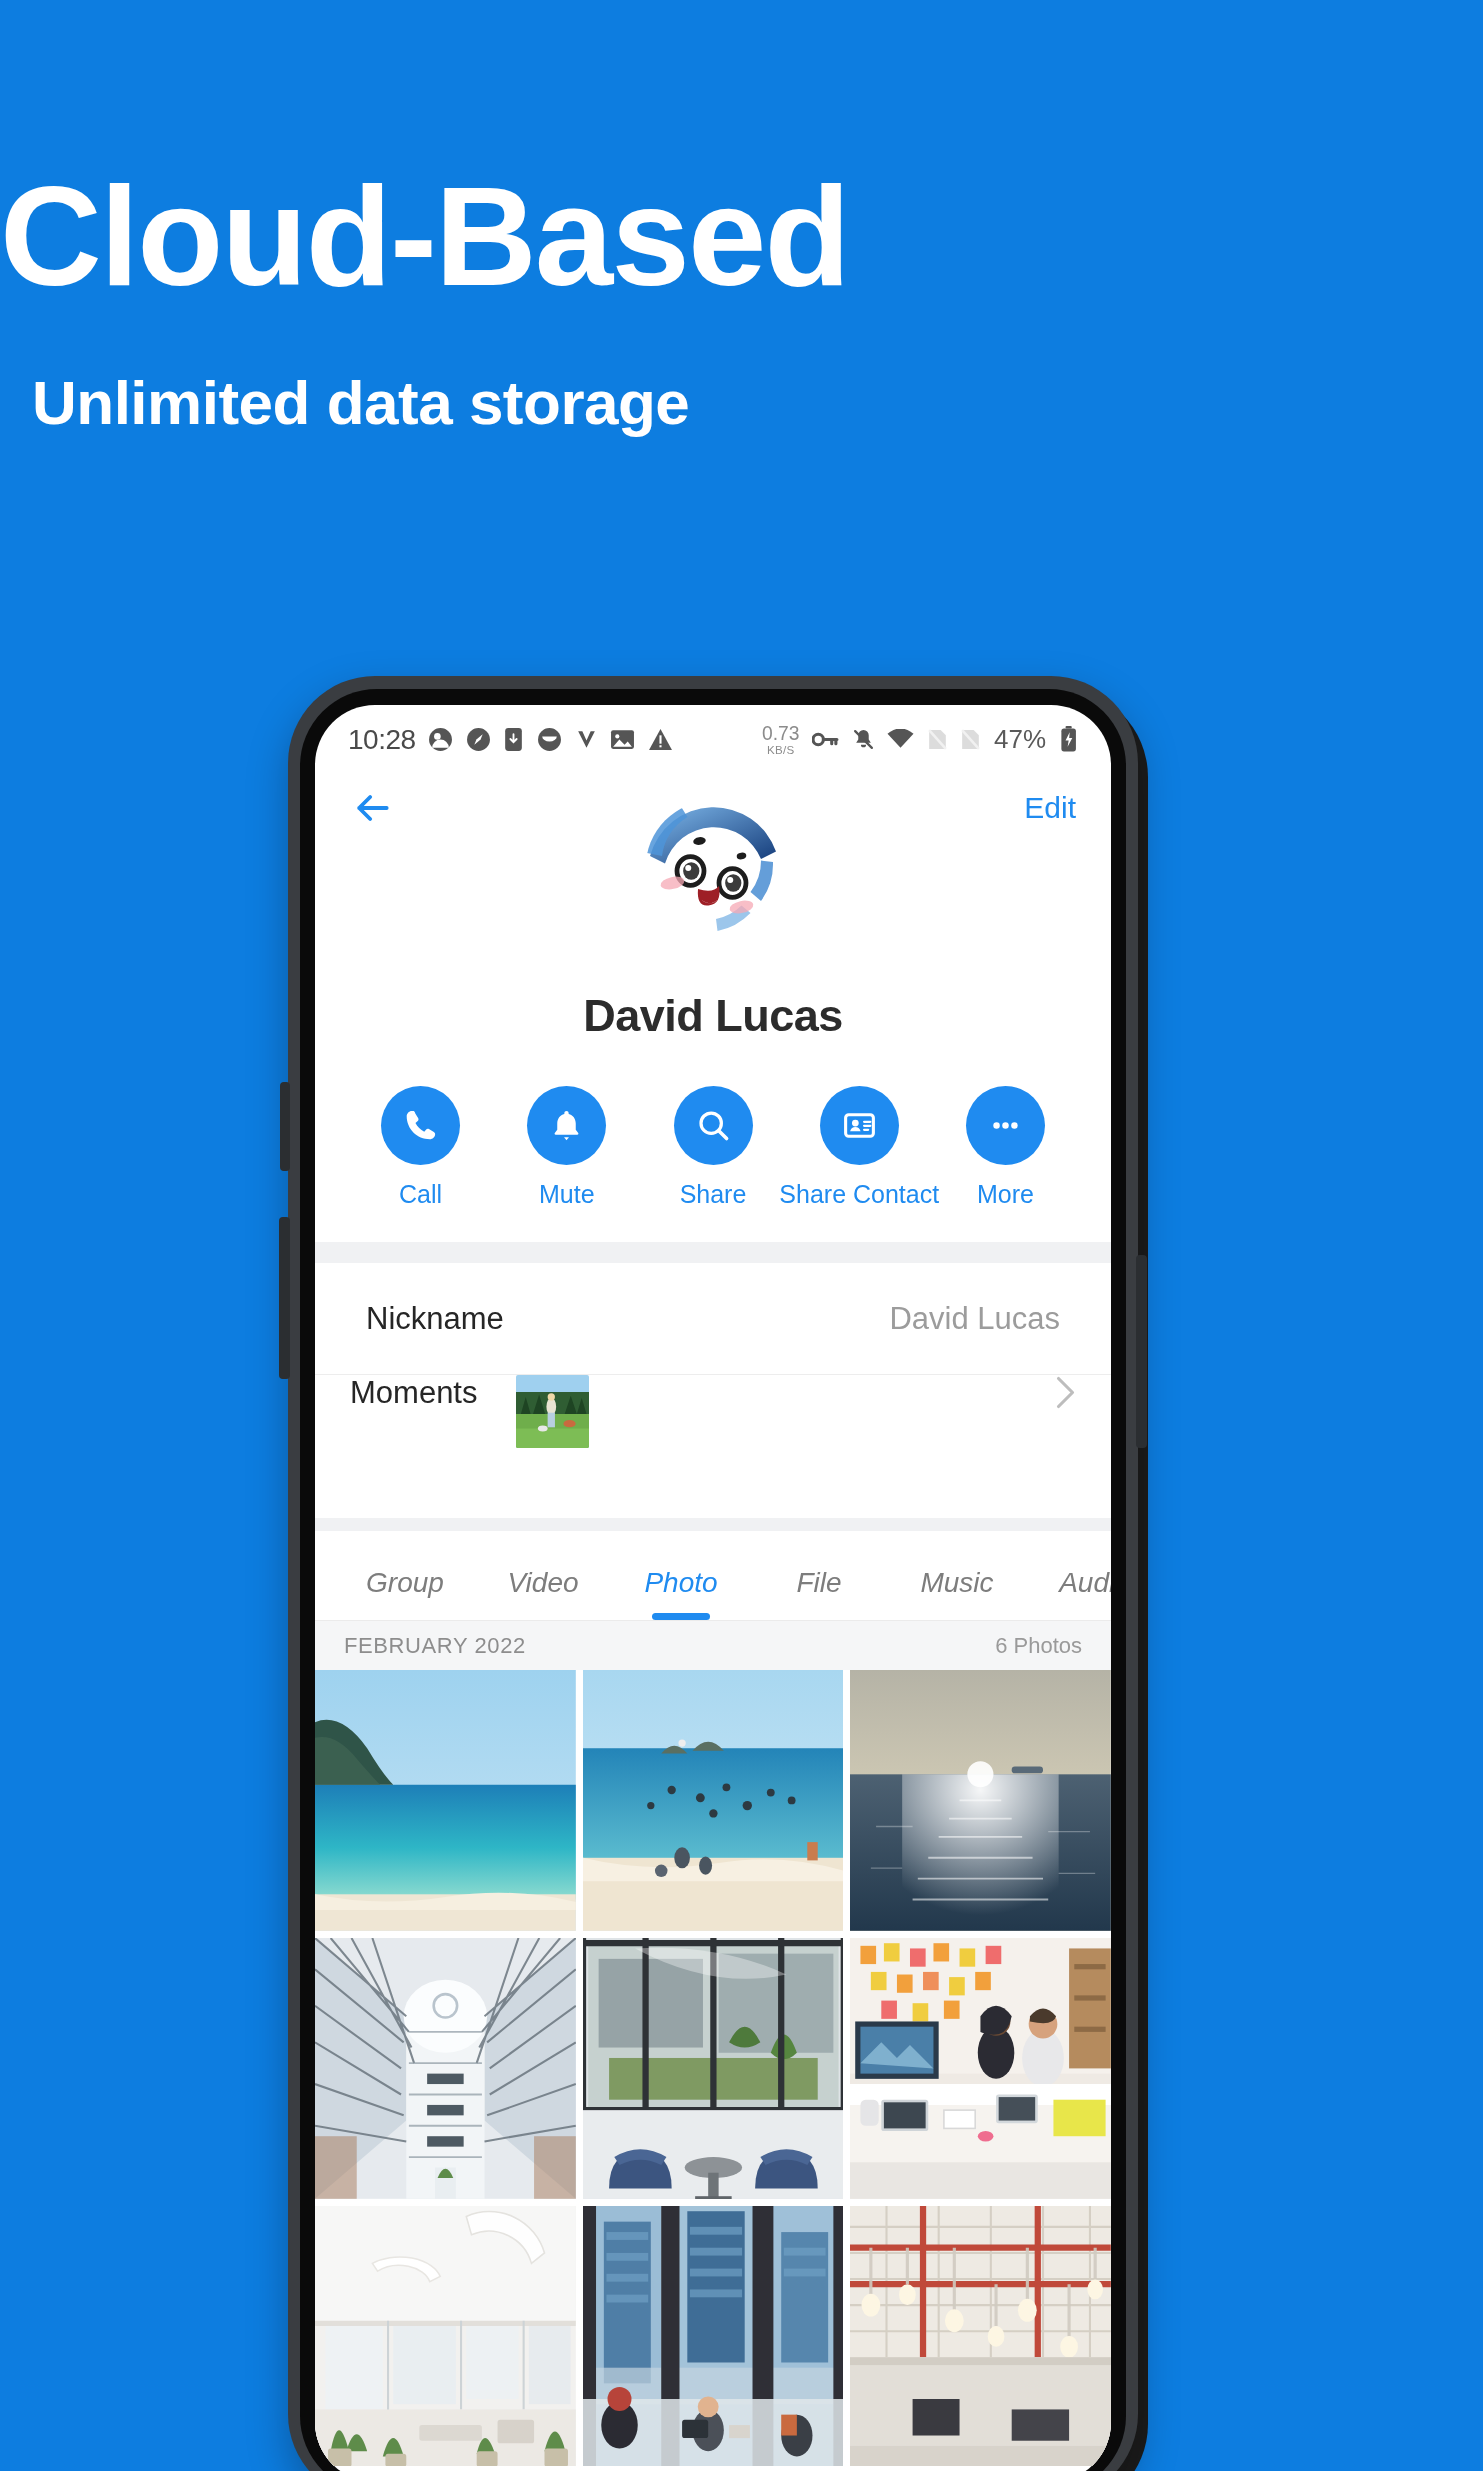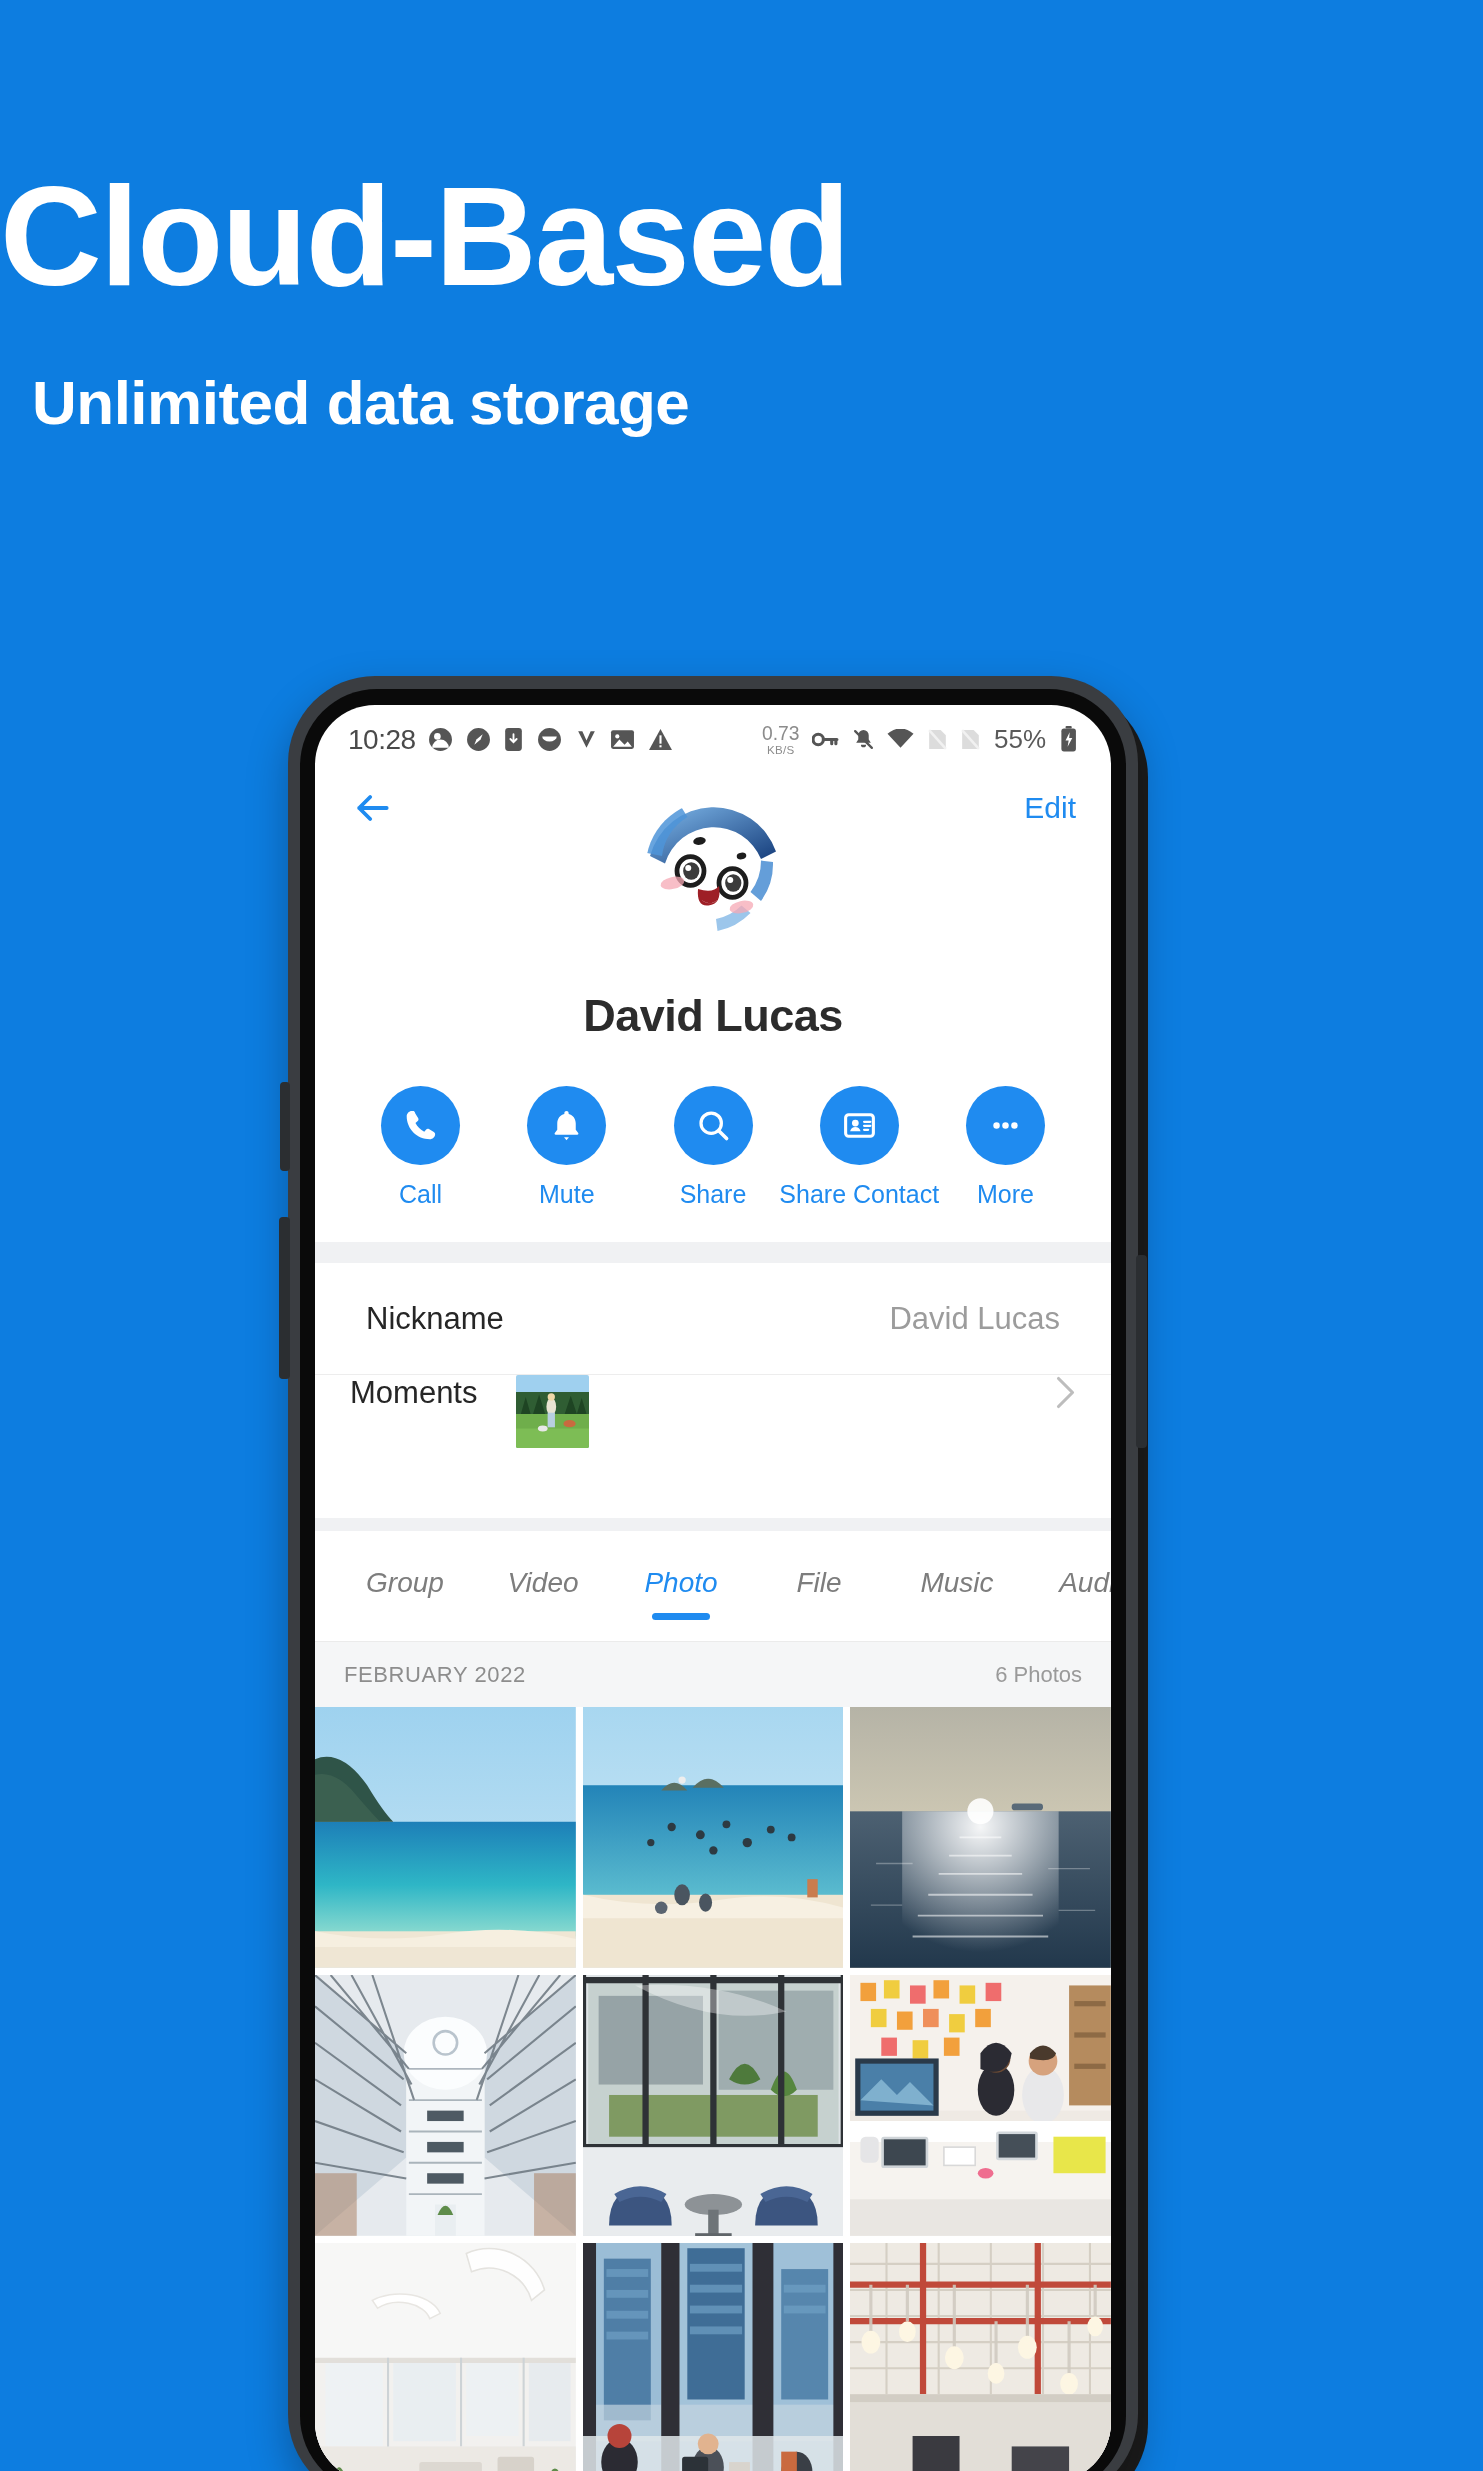--- a/index.html
+++ b/index.html
@@ -107,22 +107,22 @@
   
   .tabs-wrap { border-top: 13.5px solid #f0f1f3; background: #fff; }
   .tabs { display: flex; align-items: flex-end; height: 89px; padding: 0 21px; overflow: hidden; }
   .tab { position: relative; flex: 0 0 auto; width: 138px; text-align: center;
          font-size: 28px; color: #7d7d7d; padding-bottom: 21px; font-style: italic; }
   .tab.active { color: #1f8bf0; }
   .tab .underline { position: absolute; left: 50%; transform: translateX(-50%);
                     bottom: 0; width: 58px; height: 6.8px; background: #1f8bf0; border-radius: 3.9px; }
 
   
-  .photo-head { display: flex; align-items: center; height: 66px; padding: 0 29px;
-                background: #f5f6f7; border-top: 1px solid #ebebeb; margin-top: 21px; }
+  .photo-head { display: flex; align-items: center; height: 50px; padding: 0 29px;
+                background: #f5f6f7; border-top: 1px solid #ebebeb; }
   .photo-head .t { font-size: 22px; color: #8d8d8d; letter-spacing: 0.6px; }
   .photo-head .c { margin-left: auto; font-size: 22px; color: #9a9a9a; }
 
   .grid { display: grid; grid-template-columns: repeat(3, 1fr); gap: 6.8px; padding: 0 0 0 0; background:#fff; }
   .cell { position: relative; width: 100%; padding-top: 100%; overflow: hidden; }
   .cell > svg { position: absolute; inset: 0; width: 100%; height: 100%; }
 
   .sb-dim { opacity: 0.34; }
 </style>
 </head>
@@ -221,21 +221,21 @@
               <path d="M2 2 h11 l5 5 v13 H2 Z" fill="#9b9b9b"></path>
               <path d="M2 2 L18 20" stroke="#d8d8d8" stroke-width="2.4"></path>
             </svg>
         </span>
         <span class="sb-icon sb-dim">
           <svg width="21" height="23" viewBox="0 0 20 22">
               <path d="M2 2 h11 l5 5 v13 H2 Z" fill="#9b9b9b"></path>
               <path d="M2 2 L18 20" stroke="#d8d8d8" stroke-width="2.4"></path>
             </svg>
         </span>
-        <span class="sb-batt">55%</span>
+        <span class="sb-batt">47%</span>
         <span class="sb-icon">
           <svg width="19.3" height="27" viewBox="0 0 16 26">
               <rect x="5" y="0" width="6" height="2.5" rx="1" fill="#555"></rect>
               <rect x="1" y="2.5" width="14" height="22" rx="2.5" fill="#555"></rect>
               <path d="M9 6 L5 14 h3 l-1 6 4.5-8.5 H8.5 Z" fill="#fff"></path>
             </svg>
         </span>
       </div>
 
       <div class="navbar">

